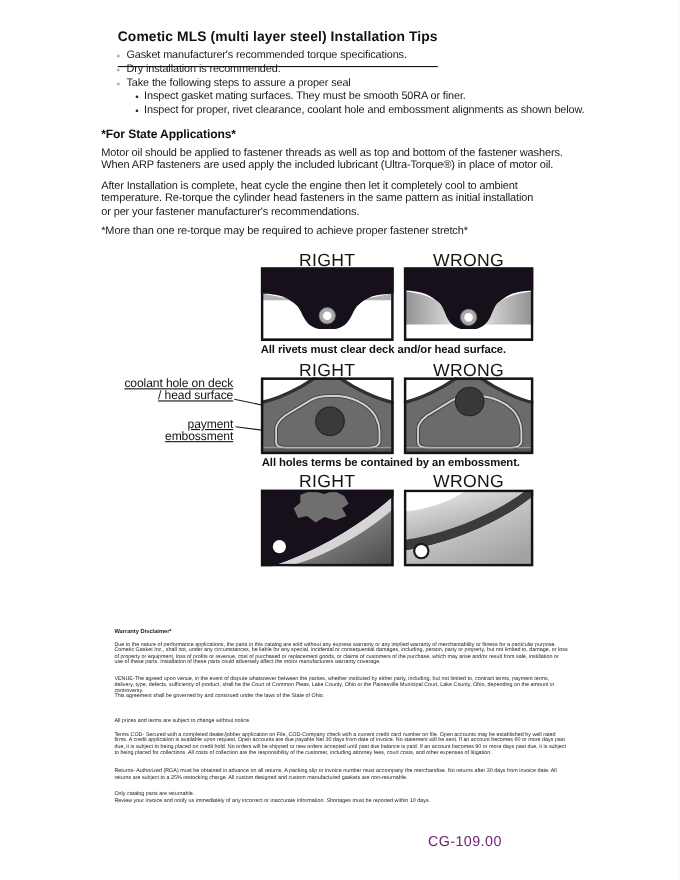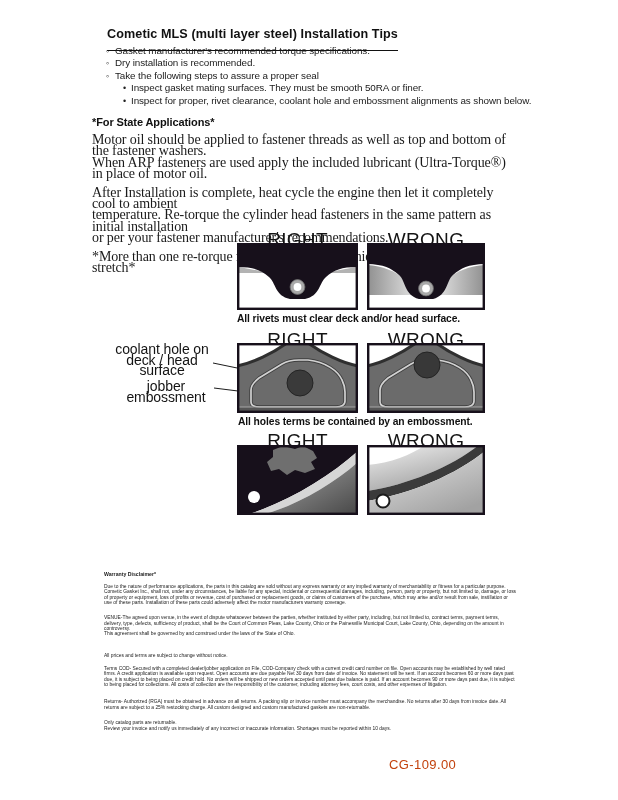--- a/index.html
+++ b/index.html
@@ -5,47 +5,47 @@
   html,body{margin:0;padding:0;background:#e9e9e9;}
   .page{
     position:relative;width:618px;height:800px;background:#ffffff;
     font-family:"Liberation Sans",sans-serif;color:#1a1a1a;overflow:hidden;
     margin:0 auto;
   }
   
   .title-wrap{position:absolute;left:107px;top:24px;}
   .doc-title{
     display:inline-block;font-size:12.6px;font-weight:bold;letter-spacing:.1px;
-    color:#111;border-bottom:1.6px solid #111;padding-bottom:9px;white-space:nowrap;
+    color:#111;border-bottom:1.6px solid #111;padding-bottom:20px;white-space:nowrap;
   }
   
   .bullets{position:absolute;left:106px;top:45px;width:505px;font-size:9.9px;letter-spacing:-.1px;}
   .bullet{display:flex;align-items:flex-start;line-height:12.4px;white-space:nowrap;}
   .bullet .marker{width:9px;flex:0 0 9px;font-size:9px;line-height:12.4px;color:#222;}
   .bullet.sub{padding-left:17px;}
   .bullet.sub .marker{width:8px;flex:0 0 8px;}
   
   .diesel{position:absolute;left:92px;top:116px;width:422px;}
   .diesel h2{margin:0 0 6px 0;font-size:11px;letter-spacing:-.1px;color:#111;}
-  .diesel p{margin:0 0 7px 0;font-size:14px;line-height:11.4px;letter-spacing:-.12px;white-space:pre-line;font-family:Liberation Serif, serif;}
+  .diesel p{margin:0 0 7px 0;font-size:10px;line-height:11.4px;letter-spacing:-.12px;white-space:pre-line;}
   
   .diagrams{position:absolute;left:0;top:225px;width:618px;height:318px;}
-  .dg-label{position:absolute;font-size:19px;letter-spacing:.3px;color:#141414;text-align:center;white-space:nowrap;}
+  .dg-label{position:absolute;font-size:16px;letter-spacing:.3px;color:#141414;text-align:center;white-space:nowrap;}
   .dg-panel{position:absolute;display:block;}
   .dg-caption{position:absolute;font-size:10.3px;font-weight:bold;letter-spacing:-.1px;color:#111;white-space:pre-line;line-height:12px;}
-  .anno{position:absolute;font-size:14px;line-height:10.6px;letter-spacing:-.1px;color:#141414;text-align:center;}
+  .anno{position:absolute;font-size:11px;line-height:10.6px;letter-spacing:-.1px;color:#141414;text-align:right;text-decoration:underline;}
   .leader-lines{position:absolute;left:0;top:0;width:618px;height:318px;pointer-events:none;}
   
   .warranty{position:absolute;left:104px;top:571px;width:413px;color:#222;}
   .warranty h3{margin:0;font-size:5.2px;letter-spacing:0;}
   .warranty p{margin:0;font-size:4.9px;line-height:5.35px;white-space:pre-line;text-align:left;}
   .g7{margin-top:7px!important;} .g10{margin-top:10px!important;} .g16{margin-top:16px!important;}
   .g8{margin-top:8px!important;} .g12{margin-top:12px!important;}
   
-  .docnum{position:absolute;left:389px;top:757px;font-size:13px;letter-spacing:.4px;color:#c2410c;white-space:nowrap;}
+  .docnum{position:absolute;left:389px;top:757px;font-size:13px;letter-spacing:.4px;color:#701a75;white-space:nowrap;}
 </style>
 </head>
 <body>
 
 <div class="page">
 
   <div class="title-wrap">
     <span class="doc-title">Cometic MLS (multi layer steel) Installation Tips</span>
   </div>
 
@@ -117,21 +117,21 @@
       <rect x="1.2" y="1.2" width="115.6" height="64.6" fill="none" stroke="#17101b" stroke-width="2.4"></rect>
     </svg>
 
     <div class="dg-caption" style="left:237px;top:88px;width:260px;">All rivets must clear deck and/or head surface.</div>
 
     <div class="dg-label" style="left:237px;top:104px;width:121px;">RIGHT</div>
     <div class="dg-label" style="left:367px;top:104px;width:118px;">WRONG</div>
 
     <div class="anno" style="left:112px;top:119px;width:100px;" style2="">coolant hole on
 deck / head surface</div>
-    <div class="anno" style="left:120px;top:156px;width:92px;">jobber embossment</div>
+    <div class="anno" style="left:120px;top:156px;width:92px;">payment embossment</div>
     <svg class="leader-lines">
       <line x1="213" y1="138" x2="295" y2="155" stroke="#1c1c1c" stroke-width="1"></line>
       <line x1="214" y1="163" x2="262" y2="169" stroke="#1c1c1c" stroke-width="1"></line>
     </svg>
 
     <svg class="dg-panel" style="left:237px;top:118px;" width="121" height="70" viewBox="0 0 121 70">
       <rect width="121" height="70" fill="#6b6b6b"></rect>
       <path d="M0,0 H50 C36,10 16,20 0,23 Z" fill="#ffffff"></path>
       <path d="M121,0 H71 C85,10 105,20 121,23 Z" fill="#ffffff"></path>
       <path d="M50,0 C36,10 16,20 0,23" stroke="#2f2f2f" stroke-width="3" fill="none"></path>

